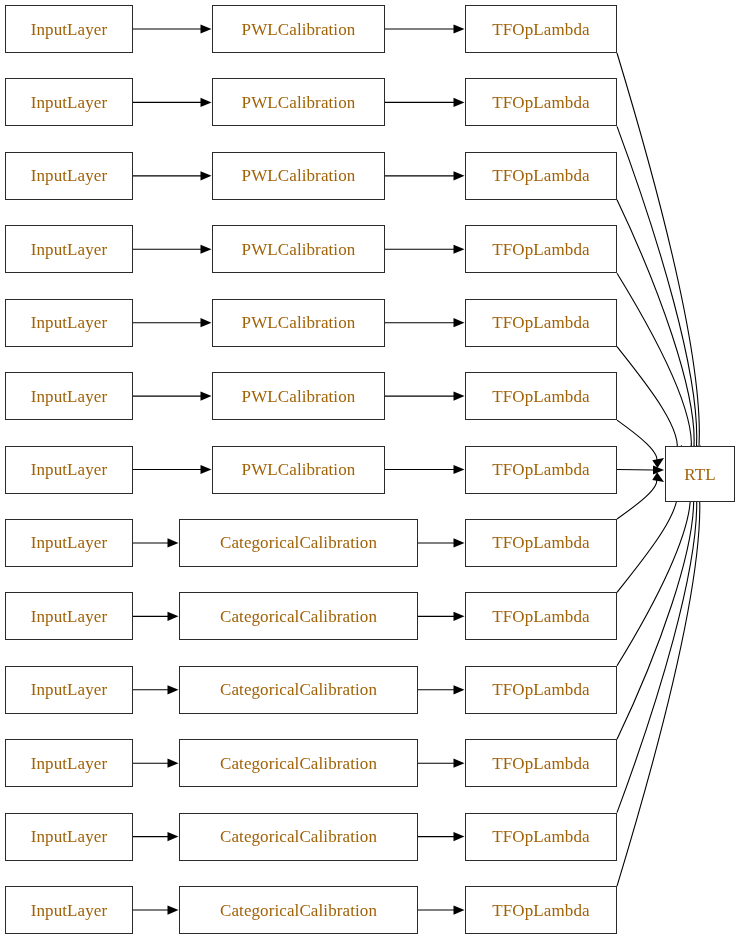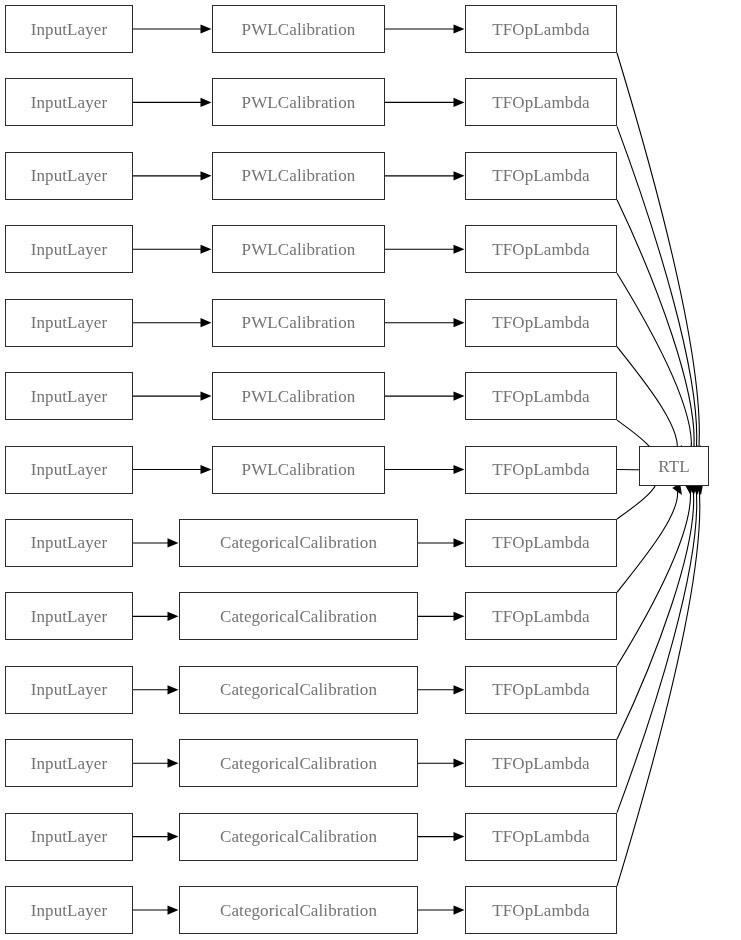--- a/index.html
+++ b/index.html
@@ -28,21 +28,21 @@
   }
   .node {
     position: absolute;
     box-sizing: border-box;
     border: 1px solid #2b2b2b;
     background: #ffffff;
     display: flex;
     align-items: center;
     justify-content: center;
     font-size: 17px;
-    color: #737373;
+    color: #a16207;
     line-height: 1;
     white-space: nowrap;
     letter-spacing: 0.1px;
   }
   .node-label {
     display: block;
     transform: translateY(-0.5px);
   }
 </style>
 </head>
@@ -240,17 +240,17 @@
       </div>
       <div class="node" style="left: 5px; top: 886.04px; width: 128px; height: 48px;">
         <span class="node-label">InputLayer</span>
       </div>
       <div class="node" style="left: 179px; top: 886.04px; width: 239px; height: 48px;">
         <span class="node-label">CategoricalCalibration</span>
       </div>
       <div class="node" style="left: 465px; top: 886.04px; width: 152px; height: 48px;">
         <span class="node-label">TFOpLambda</span>
       </div>
-      <div class="node" style="left: 639px; top: 446px; width: 70px; height: 40px;">
+      <div class="node" style="left: 665px; top: 446px; width: 70px; height: 56px;">
         <span class="node-label">RTL</span>
       </div>
     </div>
 </div>
 
 </body></html>

